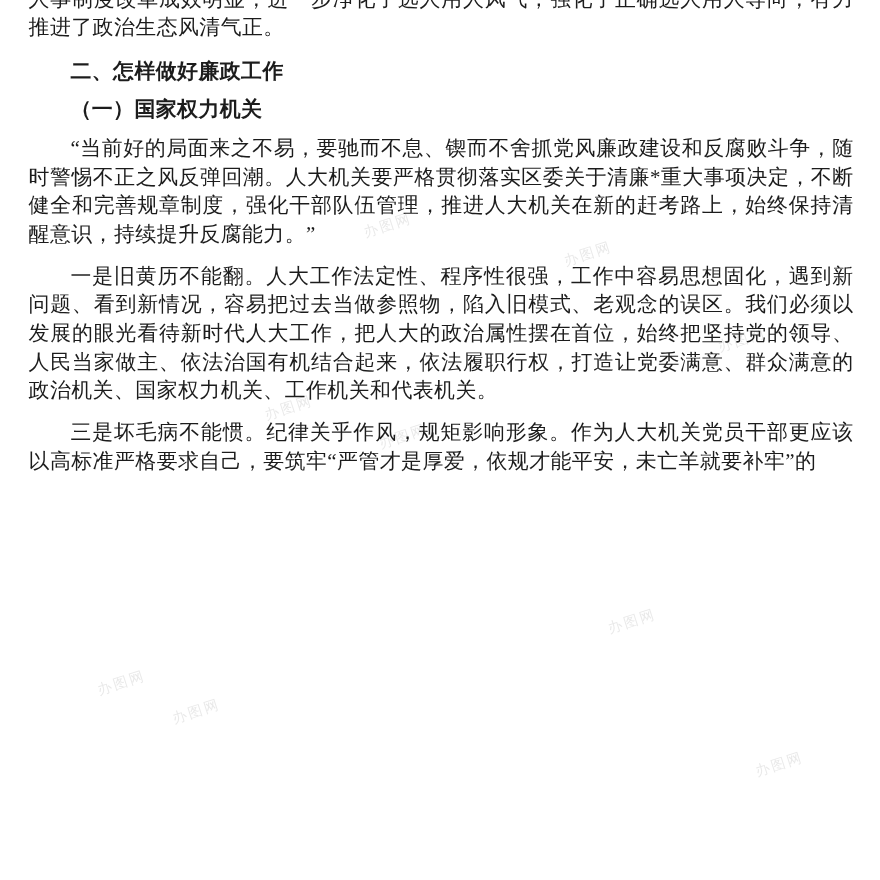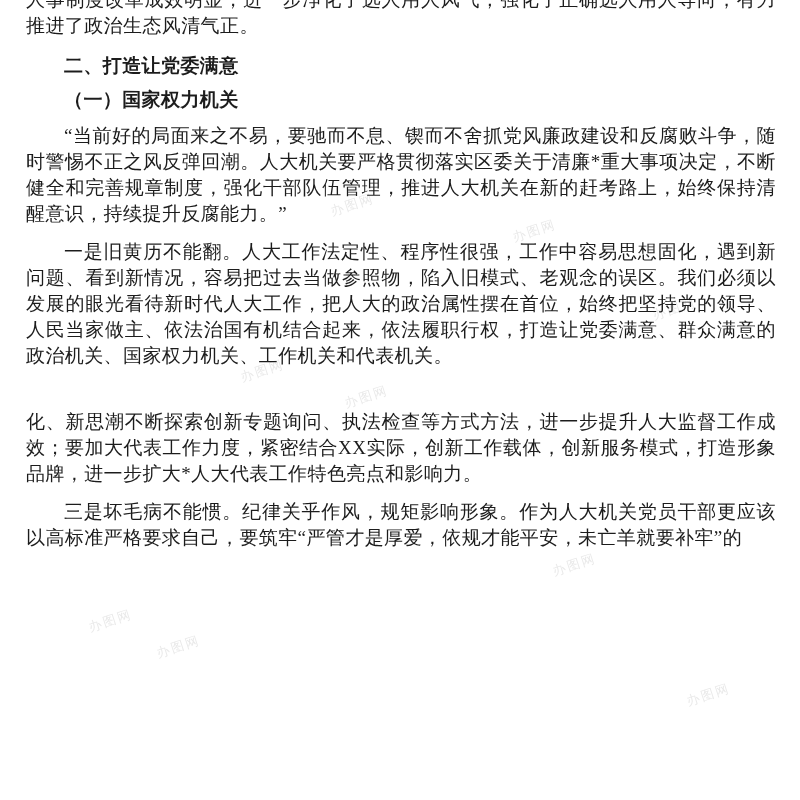--- a/index.html
+++ b/index.html
@@ -69,27 +69,26 @@
   <span class="wm" style="left:552px; top:556px;">办图网</span>
   <span class="wm" style="left:88px;  top:612px;">办图网</span>
   <span class="wm" style="left:156px; top:638px;">办图网</span>
   <span class="wm" style="left:686px; top:686px;">办图网</span>
 
   <div class="text-col">
 
     <p class="cut-top">人事制度改革成效明显，进一步净化了选人用人风气，强化了正确选人用人导向，有力推进了政治生态风清气正。</p>
 
 
-    <p class="indent h mt14">二、打造让党委满意</p>
+    <p class="indent h mt14">二、怎样做好廉政工作</p>
 
     <p class="indent h mt8">（一）国家权力机关</p>
 
     <p class="indent mt10">“当前好的局面来之不易，要驰而不息、锲而不舍抓党风廉政建设和反腐败斗争，随时警惕不正之风反弹回潮。人大机关要严格贯彻落实区委关于清廉*重大事项决定，不断健全和完善规章制度，强化干部队伍管理，推进人大机关在新的赶考路上，始终保持清醒意识，持续提升反腐能力。”</p>
 
     <p class="indent mt12">一是旧黄历不能翻。人大工作法定性、程序性很强，工作中容易思想固化，遇到新问题、看到新情况，容易把过去当做参照物，陷入旧模式、老观念的误区。我们必须以发展的眼光看待新时代人大工作，把人大的政治属性摆在首位，始终把坚持党的领导、人民当家做主、依法治国有机结合起来，依法履职行权，打造让党委满意、群众满意的政治机关、国家权力机关、工作机关和代表机关。</p>
 
 
-    <p class="page-gap">化、新思潮不断探索创新专题询问、执法检查等方式方法，进一步提升人大监督工作成效；要加大代表工作力度，紧密结合XX实际，创新工作载体，创新服务模式，打造形象品牌，进一步扩大*人大代表工作特色亮点和影响力。</p>
 
     <p class="indent mt12">三是坏毛病不能惯。纪律关乎作风，规矩影响形象。作为人大机关党员干部更应该以高标准严格要求自己，要筑牢“严管才是厚爱，依规才能平安，未亡羊就要补牢”的</p>
 
   </div>
 </div>
 
 </body></html>

